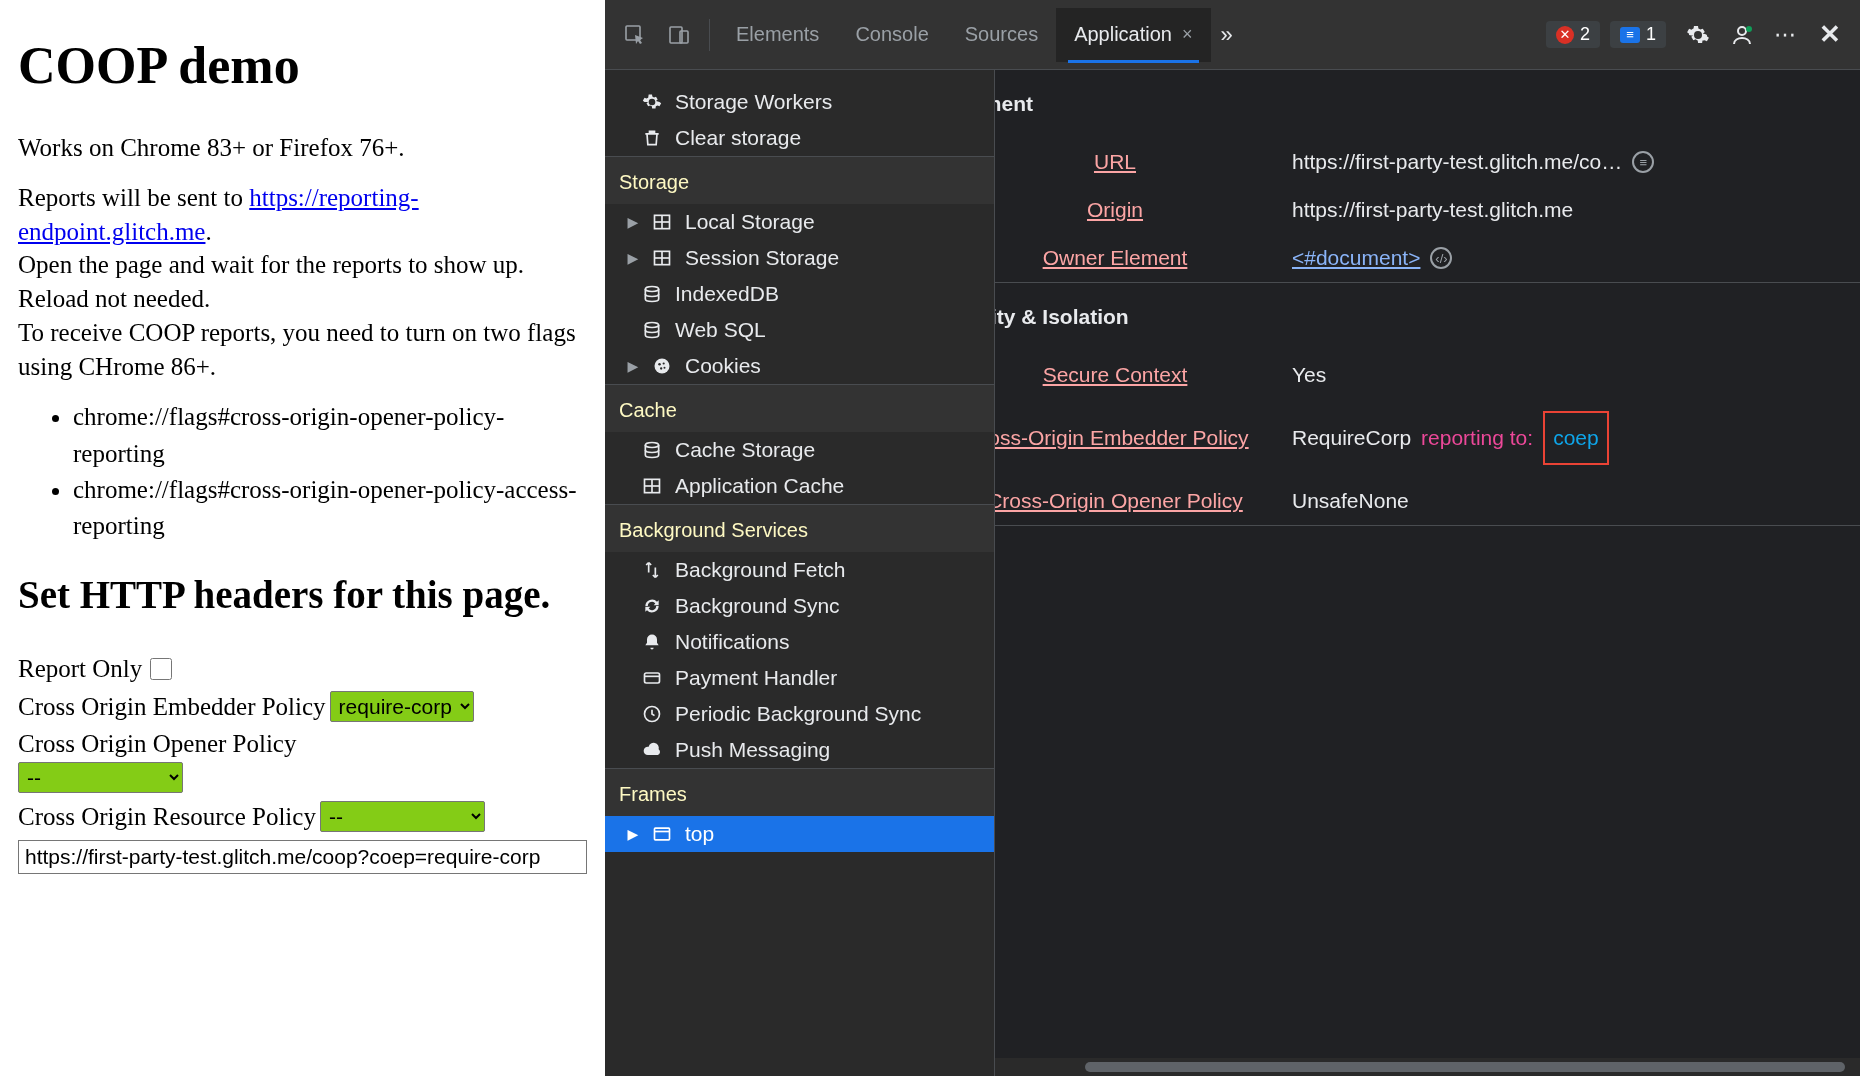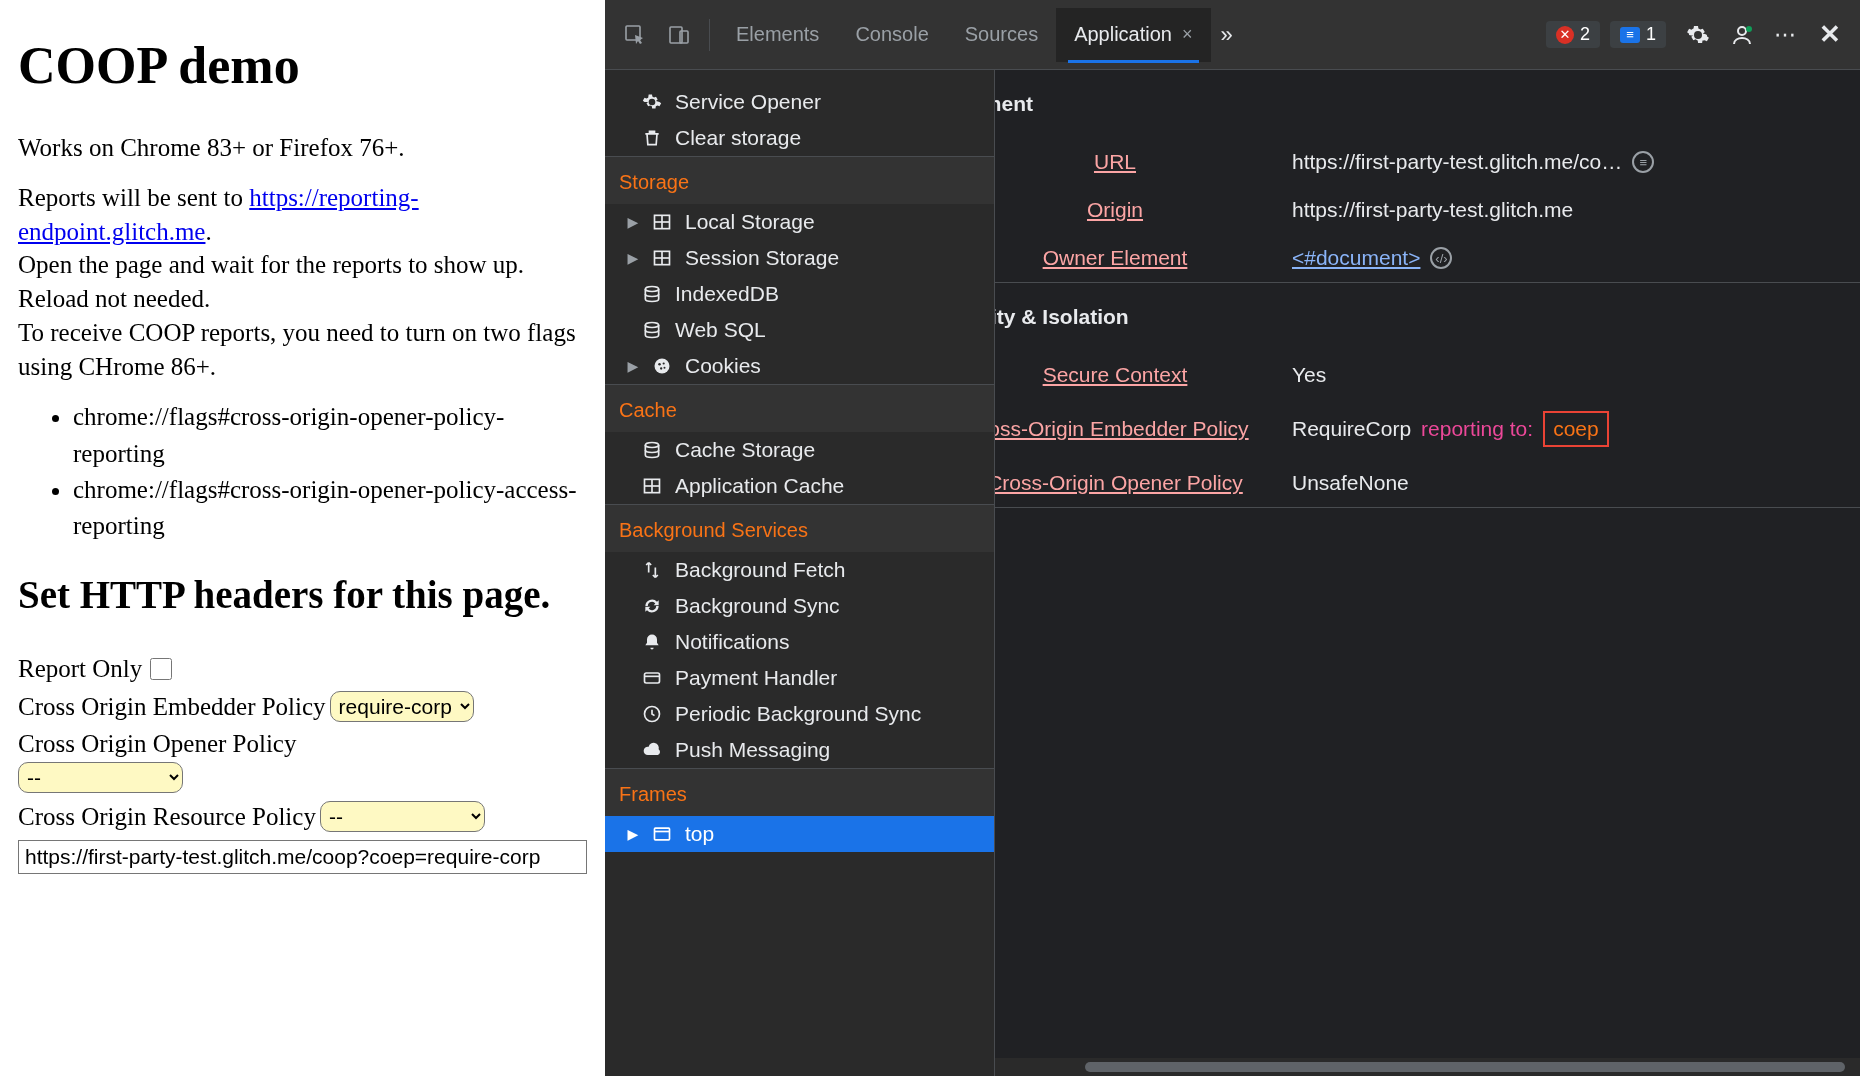--- a/index.html
+++ b/index.html
@@ -8,21 +8,21 @@
 
 .page { width: 627px; padding: 18px 18px 0 18px; font-family: "Times New Roman", Times, serif; color: #000; overflow: hidden; }
 .page h1 { font-size: 52px; font-weight: bold; margin: 18px 0 36px 0; }
 .page p { font-size: 25px; line-height: 1.35; margin-bottom: 16px; }
 .page a { color: #0000EE; text-decoration: underline; }
 .page ul { margin: 0 0 20px 55px; }
 .page ul li { font-size: 25px; line-height: 1.45; list-style: disc; }
 .page h2 { font-size: 39px; font-weight: bold; margin: 28px 0 36px 0; line-height: 1.2; }
 .form-row { font-size: 25px; margin-bottom: 8px; display: flex; align-items: center; gap: 4px; flex-wrap: wrap; }
 .form-row input[type=checkbox] { width: 22px; height: 22px; margin-left: 4px; }
-.form-row select { font-size: 21px; padding: 2px 4px; border: 1px solid #767676; background: #fef9c3; border-radius: 10px; }
+.form-row select { font-size: 21px; padding: 2px 4px; border: 1px solid #767676; background: #84cc16; border-radius: 2px; }
 .form-row select.wide { width: 165px; }
 .url-box { font-size: 21px; padding: 4px 6px; border: 1px solid #767676; width: 100%; margin-top: 0; white-space: nowrap; overflow: hidden; font-family: Arial, sans-serif; }
 
 
 .devtools { flex: 1; display: flex; flex-direction: column; background: #242424; color: #e8eaed; font-family: "Helvetica Neue", Arial, sans-serif; font-size: 18px; }
 
 
 .tabbar { height: 70px; background: #333333; display: flex; align-items: center; border-bottom: 1px solid #494c50; padding: 0 8px; gap: 0; }
 .tabbar .tool-icon { width: 36px; height: 36px; display: flex; align-items: center; justify-content: center; color: #9aa0a6; margin: 0 4px; cursor: pointer; }
 .tabbar .tool-icon svg { width: 24px; height: 24px; stroke: currentColor; fill: none; stroke-width: 1.6; }
@@ -43,21 +43,21 @@
 .close-dt { font-size: 26px; font-weight: bold; }
 
 
 .dt-body { flex: 1; display: flex; overflow: hidden; }
 
 
 .sidebar { width: 390px; background: #2a2a2a; overflow-y: auto; border-right: 1px solid #494c50; }
 .sidebar::-webkit-scrollbar { width: 14px; }
 .sidebar::-webkit-scrollbar-track { background: #2a2a2a; }
 .sidebar::-webkit-scrollbar-thumb { background: #5f6368; border-radius: 7px; border: 3px solid #2a2a2a; }
-.group-header { padding: 14px 14px 10px 14px; color: #f97316; font-size: 20px; background: #333333; border-top: 1px solid #494c50; }
+.group-header { padding: 14px 14px 10px 14px; color: #fef9c3; font-size: 20px; background: #333333; border-top: 1px solid #494c50; }
 .group-header:first-child { border-top: none; }
 .side-item { display: flex; align-items: center; padding: 6px 10px 6px 22px; gap: 12px; font-size: 21px; color: #e8eaed; cursor: pointer; white-space: nowrap; }
 .side-item.child { padding-left: 36px; }
 .side-item .tri { width: 12px; display: inline-flex; justify-content: center; color: #9aa0a6; font-size: 14px; }
 .side-item .ico { width: 22px; height: 22px; display: flex; align-items: center; justify-content: center; color: #e8eaed; flex-shrink: 0; }
 .side-item .ico svg { width: 20px; height: 20px; fill: currentColor; }
 .side-item.selected { background: #1a73e8; color: #fff; }
 .side-item.selected .tri, .side-item.selected .ico { color: #fff; }
 .cut-top { height: 14px; overflow: hidden; }
 .cut-top .side-item { margin-top: -28px; }
@@ -68,21 +68,21 @@
 .details::-webkit-scrollbar-track { background: #2a2a2a; }
 .details::-webkit-scrollbar-thumb { background: #5f6368; border-radius: 7px; border: 3px solid #2a2a2a; }
 .details-inner { min-width: 900px; padding-bottom: 40px; }
 .sect { border-bottom: 1px solid #494c50; }
 .sect-title { font-size: 21px; font-weight: 600; color: #e8eaed; padding: 22px 0 22px 10px; }
 .row { display: flex; align-items: center; padding: 12px 20px 12px 0; gap: 22px; font-size: 21px; }
 .row .k { width: 310px; text-align: center; color: #fca5a5; flex-shrink: 0; text-decoration: underline; }
 .row .v { color: #e8eaed; display: flex; align-items: center; gap: 10px; flex-wrap: wrap; }
 .row a { color: #8ab4f8; text-decoration: underline; }
 .circ { width: 22px; height: 22px; border: 2px solid #9aa0a6; border-radius: 50%; display: flex; align-items: center; justify-content: center; font-size: 13px; color: #9aa0a6; }
-.redbox { border: 2px solid #ea4335; padding: 4px 8px; color: #f97316; }
+.redbox { border: 2px solid #ea4335; padding: 13px 8px; color: #0ea5e9; }
 .details-offset { margin-left: -35px; }
 
 
 .hscroll { position: absolute; bottom: 0; left: 0; right: 0; height: 18px; background: #2a2a2a; display: flex; align-items: center; }
 .hscroll .thumb { margin-left: 90px; width: 760px; height: 10px; background: #5f6368; border-radius: 5px; }
 </style>
 </head>
 <body>
 
 <div class="page">
@@ -177,21 +177,21 @@
           <span class="ico"></span>
           <span>Manifest</span>
         </div>
       </div>
       <div class="side-item child">
         <span class="ico">
             <svg viewBox="0 0 24 24">
               <path d="M12 8a4 4 0 1 0 0 8 4 4 0 0 0 0-8zm9 4l2 1.6-2 3.4-2.4-.9-2 1.1-.4 2.5h-4l-.4-2.5-2-1.1-2.4.9-2-3.4 2-1.6L3 12l-2-1.6 2-3.4 2.4.9 2-1.1L8 3h4l.4 2.5 2 1.1 2.4-.9 2 3.4-2 1.6z"></path>
             </svg>
           </span>
-        <span>Service Opener</span>
+        <span>Storage Workers</span>
       </div>
       <div class="side-item child">
         <span class="ico">
             <svg viewBox="0 0 24 24">
               <path d="M6 7h12l-1 13H7L6 7zm3-3h6v2H9V4zM4 7h16" fill="none" stroke="currentColor" stroke-width="2"></path>
             </svg>
           </span>
         <span>Clear storage</span>
       </div>
 

